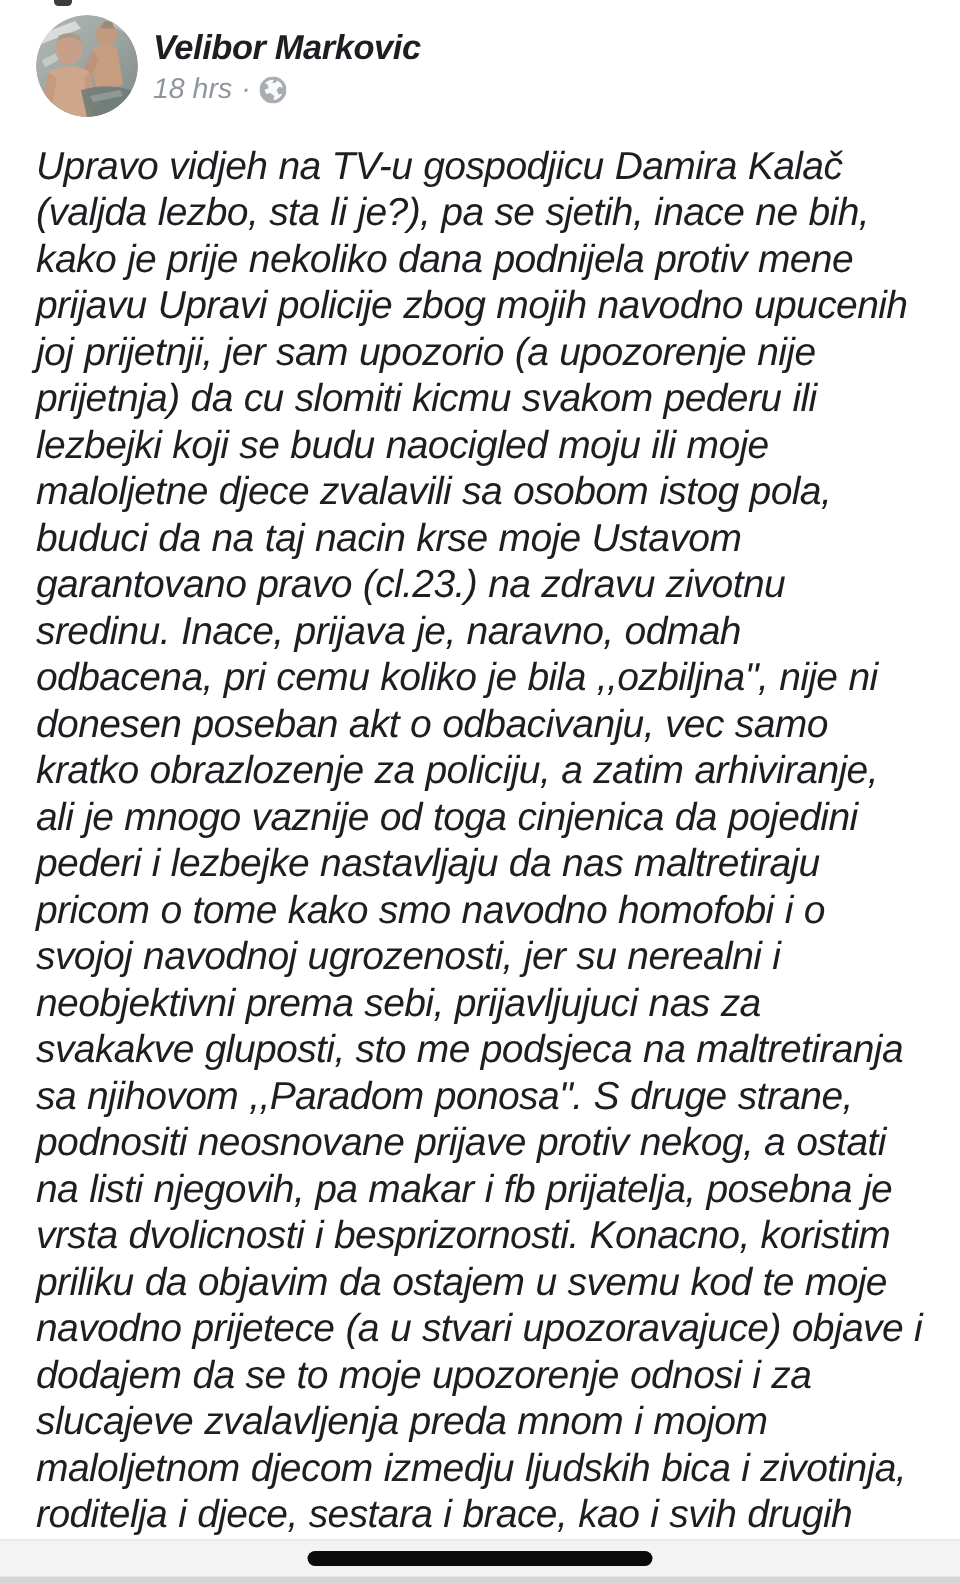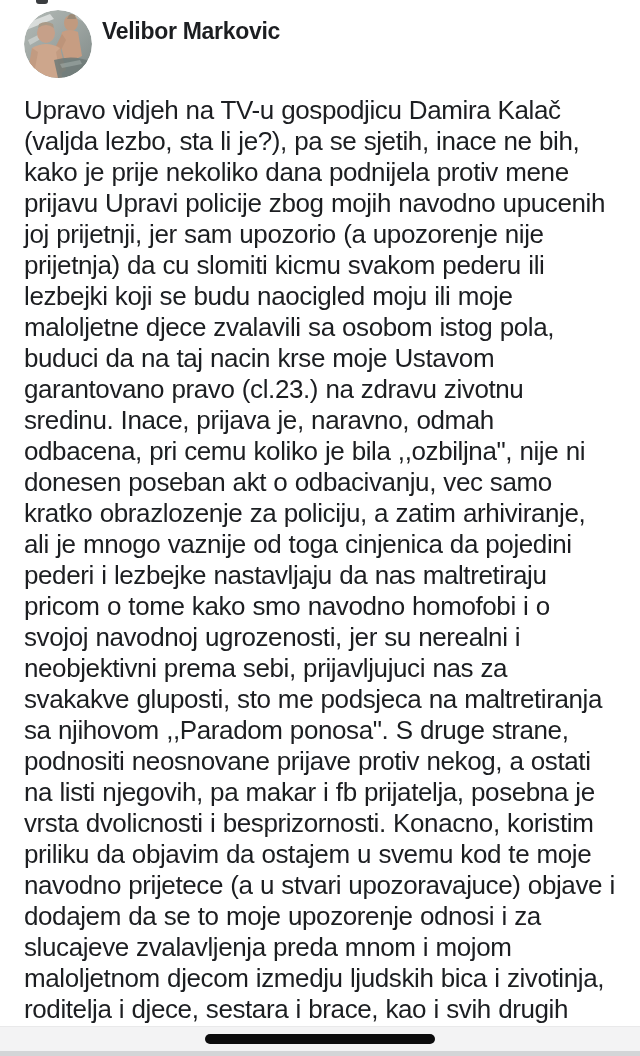--- a/index.html
+++ b/index.html
@@ -2,21 +2,21 @@
 <html><head>
 <meta charset="utf-8">
 <style>
   * { margin: 0; padding: 0; box-sizing: border-box; }
   html, body {
     width: 640px; height: 1056px;
     background: #ffffff;
     font-family: "Liberation Sans", "DejaVu Sans", sans-serif;
     overflow: hidden;
   }
-  .screen { position: relative; width: 640px; height: 1056px; background: #fff; }
+  .screen { position: relative; width: 640px; height: 1056px; background: #fff; font-style: italic; }
 
   .edge-artifact {
     position: absolute; top: 0; left: 36px;
     width: 12px; height: 4px;
     background: #3a3d40; border-radius: 0 0 3px 3px;
   }
 
   .post-header {
     display: flex; align-items: flex-start;
     padding: 10px 24px 0 24px;
@@ -102,20 +102,30 @@
           <path d="M8 38 L4 60 L10 64 L14 42 Z" fill="#c29b81"></path>
           <path d="M36 38 L42 60 L36 64 L32 42 Z" fill="#c29b81"></path>
 
           <path d="M30 50 Q50 44 68 52 L68 68 L34 68 Z" fill="#6f7a78" opacity="0.85"></path>
           <path d="M36 54 L56 50 L58 54 L38 58 Z" fill="#aab3af" opacity="0.5"></path>
         </g>
       </svg>
     </div>
     <div class="header-text">
       <div class="author-name">Velibor Markovic</div>
+      <div class="post-meta">
+        <span>18 hrs</span>
+        <span class="sep">·</span>
+        <span class="globe-wrap">
+          <svg viewBox="0 0 16 16" xmlns="http://www.w3.org/2000/svg">
+            <circle cx="8" cy="8" r="8" fill="#a9acb2"></circle>
+            <path d="M3.2 4.2 C4.4 2.6 6.4 1.7 8.4 2.0 L7.6 3.8 L9.8 3.6 L10.4 2.4 C12.2 3.1 13.5 4.7 13.8 6.6 L11.6 6.0 L10.2 8.2 L11.4 10.6 L13.4 10.2 C12.6 12.4 10.5 13.9 8.2 14.0 L8.8 11.6 L6.4 9.8 L4.0 10.4 L3.0 8.0 L5.4 6.8 L4.8 4.8 Z" fill="#ffffff" opacity="0.92"></path>
+          </svg>
+        </span>
+      </div>
     </div>
   </header>
 
   <div class="post-body">Upravo vidjeh na TV-u gospodjicu Damira Kalač (valjda lezbo, sta li je?), pa se sjetih, inace ne bih, kako je prije nekoliko dana podnijela protiv mene prijavu Upravi policije zbog mojih navodno upucenih joj prijetnji, jer sam upozorio (a upozorenje nije prijetnja) da cu slomiti kicmu svakom pederu ili lezbejki koji se budu naocigled moju ili moje maloljetne djece zvalavili sa osobom istog pola, buduci da na taj nacin krse moje Ustavom garantovano pravo (cl.23.) na zdravu zivotnu sredinu. Inace, prijava je, naravno, odmah odbacena, pri cemu koliko je bila ,,ozbiljna", nije ni donesen poseban akt o odbacivanju, vec samo kratko obrazlozenje za policiju, a zatim arhiviranje, ali je mnogo vaznije od toga cinjenica da pojedini pederi i lezbejke nastavljaju da nas maltretiraju pricom o tome kako smo navodno homofobi i o svojoj navodnoj ugrozenosti, jer su nerealni i neobjektivni prema sebi, prijavljujuci nas za svakakve gluposti, sto me podsjeca na maltretiranja sa njihovom ,,Paradom ponosa". S druge strane, podnositi neosnovane prijave protiv nekog, a ostati na listi njegovih, pa makar i fb prijatelja, posebna je vrsta dvolicnosti i besprizornosti. Konacno, koristim priliku da objavim da ostajem u svemu kod te moje navodno prijetece (a u stvari upozoravajuce) objave i dodajem da se to moje upozorenje odnosi i za slucajeve zvalavljenja preda mnom i mojom maloljetnom djecom izmedju ljudskih bica i zivotinja, roditelja i djece, sestara i brace, kao i svih drugih bolesnih pojava. Posto dok stigne Komunalna inspekcija, ogadise mi okolinu.</div>
 
   <footer class="system-bar">
     <div class="home-indicator"></div>
   </footer>
 
 </div>

